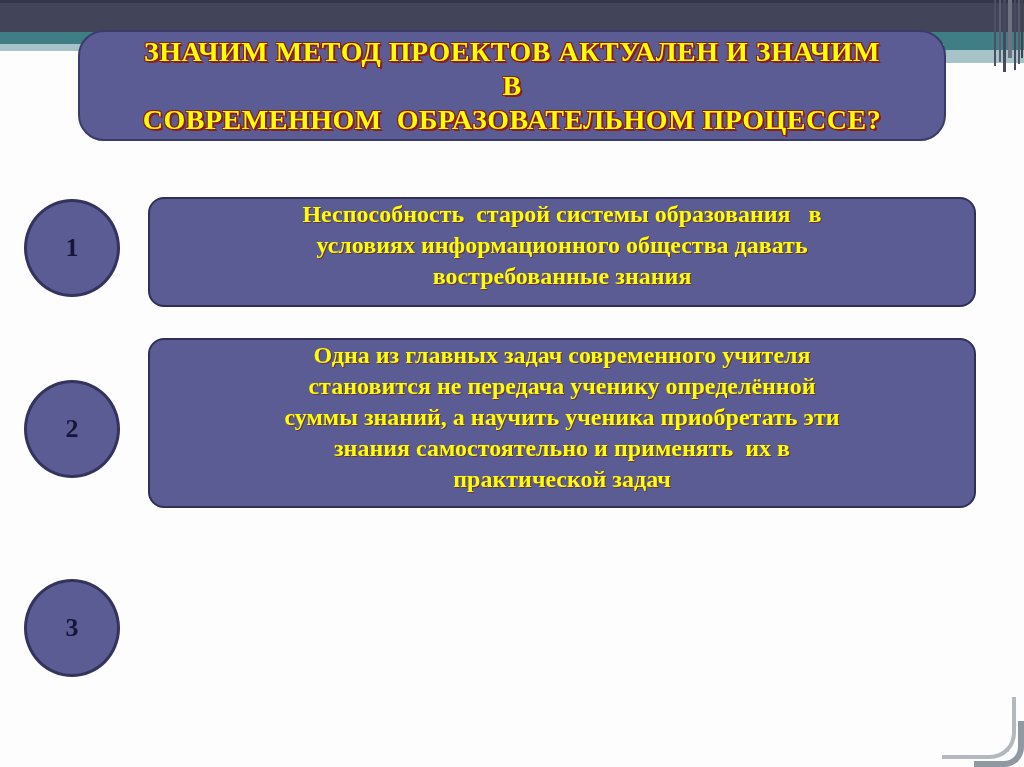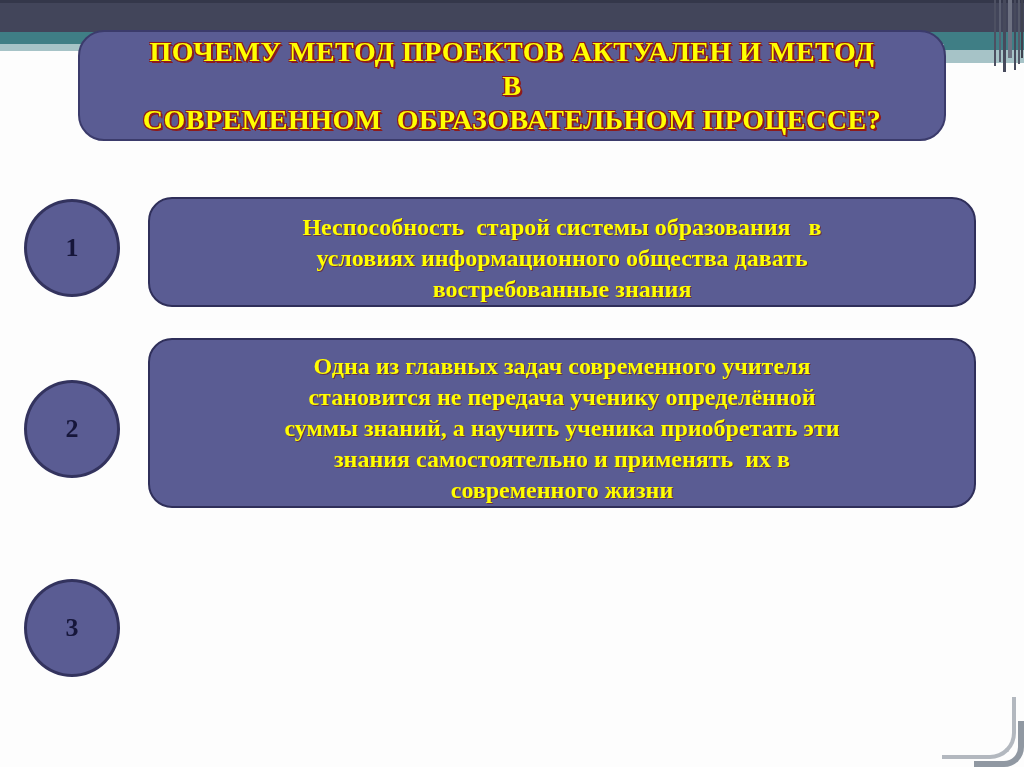--- a/index.html
+++ b/index.html
@@ -98,23 +98,23 @@
     font-size: 26px; font-weight: bold;
     color: #16163a;
   }
 
   
   .text-box {
     position: absolute; left: 148px;
     width: 828px;
     background: #5a5c93;
     border: 2px solid #2f2f5a;
-    border-radius: 24px;
+    border-radius: 16px;
     box-sizing: border-box;
-    display: flex; align-items: flex-end; justify-content: center;
+    display: flex; align-items: flex-start; justify-content: center;
   }
   .text-box.b1 { top: 197px; height: 110px; }
   .text-box.b2 { top: 338px; height: 170px; }
   .text-box.b3 { top: 558px; height: 124px; }
   .box-text {
     white-space: pre-wrap;
     text-align: center;
     font-size: 24px; font-weight: bold;
     line-height: 31px;
     color: #ffff00;
@@ -151,21 +151,21 @@
     <span class="stripe s1"></span>
     <span class="stripe s2"></span>
     <span class="stripe s3"></span>
     <span class="stripe s4"></span>
     <span class="stripe s5"></span>
     <span class="stripe s6"></span>
     <span class="stripe s7"></span>
   </div>
 
   <div class="title-box">
-    <div class="title-text">ПОЧЕМУ МЕТОД ПРОЕКТОВ АКТУАЛЕН И МЕТОД
+    <div class="title-text">ЗНАЧИМ МЕТОД ПРОЕКТОВ АКТУАЛЕН И ЗНАЧИМ
 В
 СОВРЕМЕННОМ  ОБРАЗОВАТЕЛЬНОМ ПРОЦЕССЕ?</div>
   </div>
 
   <div class="num-circle c1">
     <span class="num-text">1</span>
   </div>
   <div class="text-box b1">
     <div class="box-text">Неспособность  старой системы образования   в
 условиях информационного общества давать
@@ -173,21 +173,21 @@
   </div>
 
   <div class="num-circle c2">
     <span class="num-text">2</span>
   </div>
   <div class="text-box b2">
     <div class="box-text">Одна из главных задач современного учителя
 становится не передача ученику определённой
 суммы знаний, а научить ученика приобретать эти
 знания самостоятельно и применять  их в
-современного жизни</div>
+практической задач</div>
   </div>
 
   <div class="num-circle c3">
     <span class="num-text">3</span>
   </div>
 
   <div class="corner-outer"></div>
   <div class="corner-inner"></div>
 
 </div>

